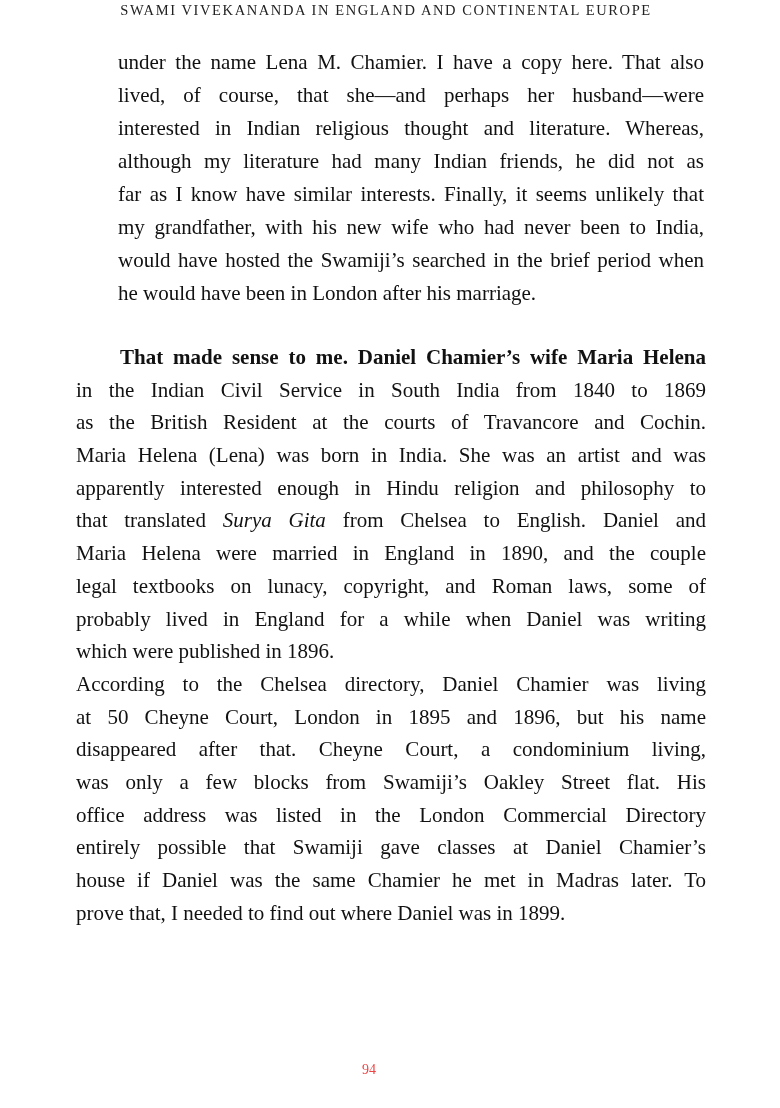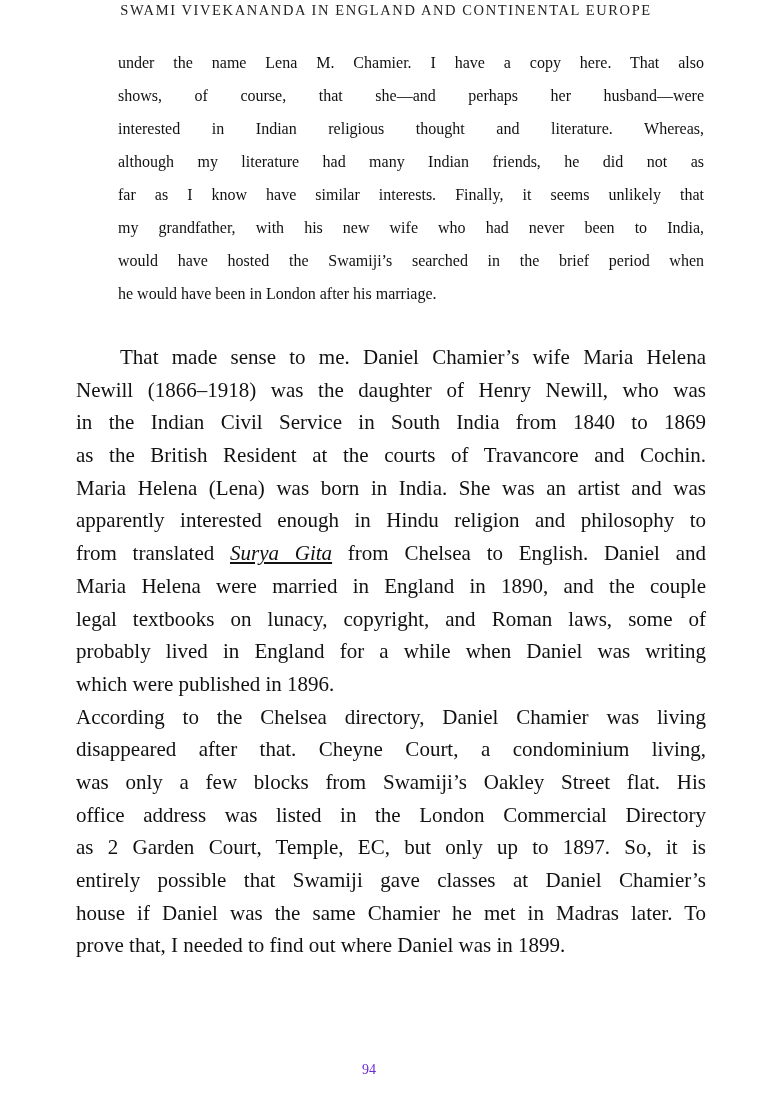--- a/index.html
+++ b/index.html
@@ -2,64 +2,63 @@
 <html><head>
 <meta charset="utf-8">
 <style>
   html, body { margin: 0; padding: 0; background: #ffffff; }
   body { width: 780px; height: 1108px; position: relative; overflow: hidden; color: #111; font-family: "Liberation Serif", "DejaVu Serif", serif; }
   .running-head { position: absolute; top: 2px; left: 0; width: 772px; text-align: center; font-size: 14.5px; letter-spacing: 1.6px; color: #222; }
   .blockquote { position: absolute; left: 118px; top: 46px; width: 586px; }
   .body-text { position: absolute; left: 76px; top: 341px; width: 630px; }
   .line { display: block; white-space: nowrap; text-align: justify; text-align-last: justify; }
   .line.last { text-align-last: left; }
-  .blockquote .line { font-size: 16px; height: 33px; line-height: 33px; }
+  .blockquote .line { font-size: 21px; height: 33px; line-height: 33px; }
   .body-text .line { font-size: 21px; height: 32.7px; line-height: 32.7px; }
-  .indent { padding-left: 44px; }
-  .page-number { position: absolute; top: 1062px; left: 0; width: 738px; text-align: center; font-size: 14px; color: #6d28d9; }
-  em { font-style: italic; text-decoration: underline; }
+  .indent { padding-left: 44px; font-weight: bold; }
+  .page-number { position: absolute; top: 1062px; left: 0; width: 738px; text-align: center; font-size: 14px; color: #ef4444; }
+  em { font-style: italic; }
 </style>
 </head>
 <body>
 
 <div>
 
   <div class="running-head">SWAMI VIVEKANANDA IN ENGLAND AND CONTINENTAL EUROPE</div>
 
   <div class="blockquote">
     <span class="line">under the name Lena M. Chamier. I have a copy here. That also</span>
-    <span class="line">shows, of course, that she—and perhaps her husband—were</span>
+    <span class="line">lived, of course, that she—and perhaps her husband—were</span>
     <span class="line">interested in Indian religious thought and literature. Whereas,</span>
     <span class="line">although my literature had many Indian friends, he did not as</span>
     <span class="line">far as I know have similar interests. Finally, it seems unlikely that</span>
     <span class="line">my grandfather, with his new wife who had never been to India,</span>
     <span class="line">would have hosted the Swamiji’s searched in the brief period when</span>
     <span class="line last">he would have been in London after his marriage.</span>
   </div>
 
   <div class="body-text">
     <div>
       <span class="line indent">That made sense to me. Daniel Chamier’s wife Maria Helena</span>
-      <span class="line">Newill (1866–1918) was the daughter of Henry Newill, who was</span>
       <span class="line">in the Indian Civil Service in South India from 1840 to 1869</span>
       <span class="line">as the British Resident at the courts of Travancore and Cochin.</span>
       <span class="line">Maria Helena (Lena) was born in India. She was an artist and was</span>
       <span class="line">apparently interested enough in Hindu religion and philosophy to</span>
-      <span class="line"><span>from translated </span><em>Surya Gita</em><span> from Chelsea to English. Daniel and</span></span>
+      <span class="line"><span>that translated </span><em>Surya Gita</em><span> from Chelsea to English. Daniel and</span></span>
       <span class="line">Maria Helena were married in England in 1890, and the couple</span>
       <span class="line">legal textbooks on lunacy, copyright, and Roman laws, some of</span>
       <span class="line">probably lived in England for a while when Daniel was writing</span>
       <span class="line last">which were published in 1896.</span>
     </div>
     <div>
       <span class="line">According to the Chelsea directory, Daniel Chamier was living</span>
+      <span class="line">at 50 Cheyne Court, London in 1895 and 1896, but his name</span>
       <span class="line">disappeared after that. Cheyne Court, a condominium living,</span>
       <span class="line">was only a few blocks from Swamiji’s Oakley Street flat. His</span>
       <span class="line">office address was listed in the London Commercial Directory</span>
-      <span class="line">as 2 Garden Court, Temple, EC, but only up to 1897. So, it is</span>
       <span class="line">entirely possible that Swamiji gave classes at Daniel Chamier’s</span>
       <span class="line">house if Daniel was the same Chamier he met in Madras later. To</span>
       <span class="line last">prove that, I needed to find out where Daniel was in 1899.</span>
     </div>
   </div>
 
   <div class="page-number">94</div>
 
 </div>
 

